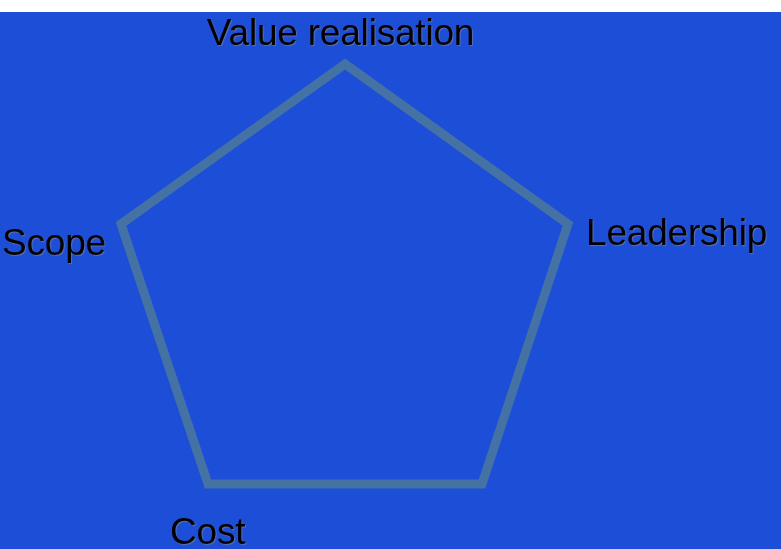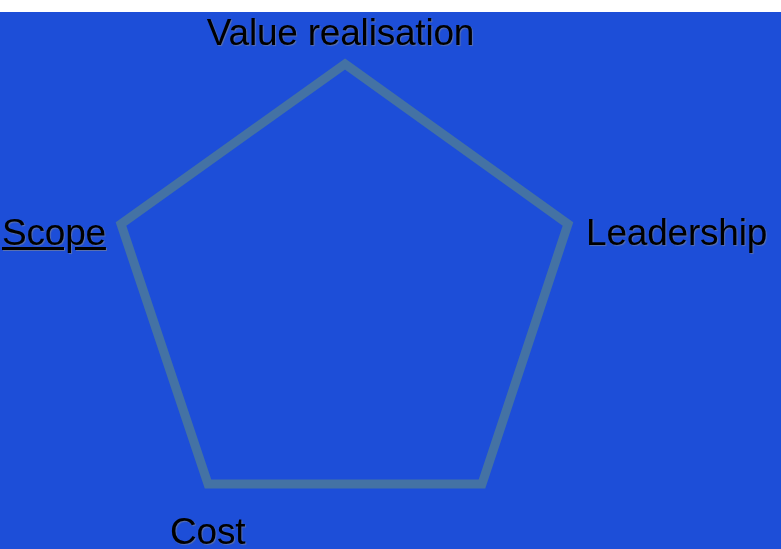--- a/index.html
+++ b/index.html
@@ -35,23 +35,22 @@
     letter-spacing: -0.2px;
   }
   #label-value-realisation {
     left: 0;
     top: 2px;
     width: 681px;
     text-align: center;
   }
   #label-scope {
     left: 2px;
-    top: 202px;
+    top: 212px;
     text-align: left;
-    text-decoration: underline;
   }
   #label-leadership {
     left: 586px;
     top: 202px;
     text-align: left;
   }
   #label-cost {
     left: 170px;
     top: 501px;
     text-align: left;

